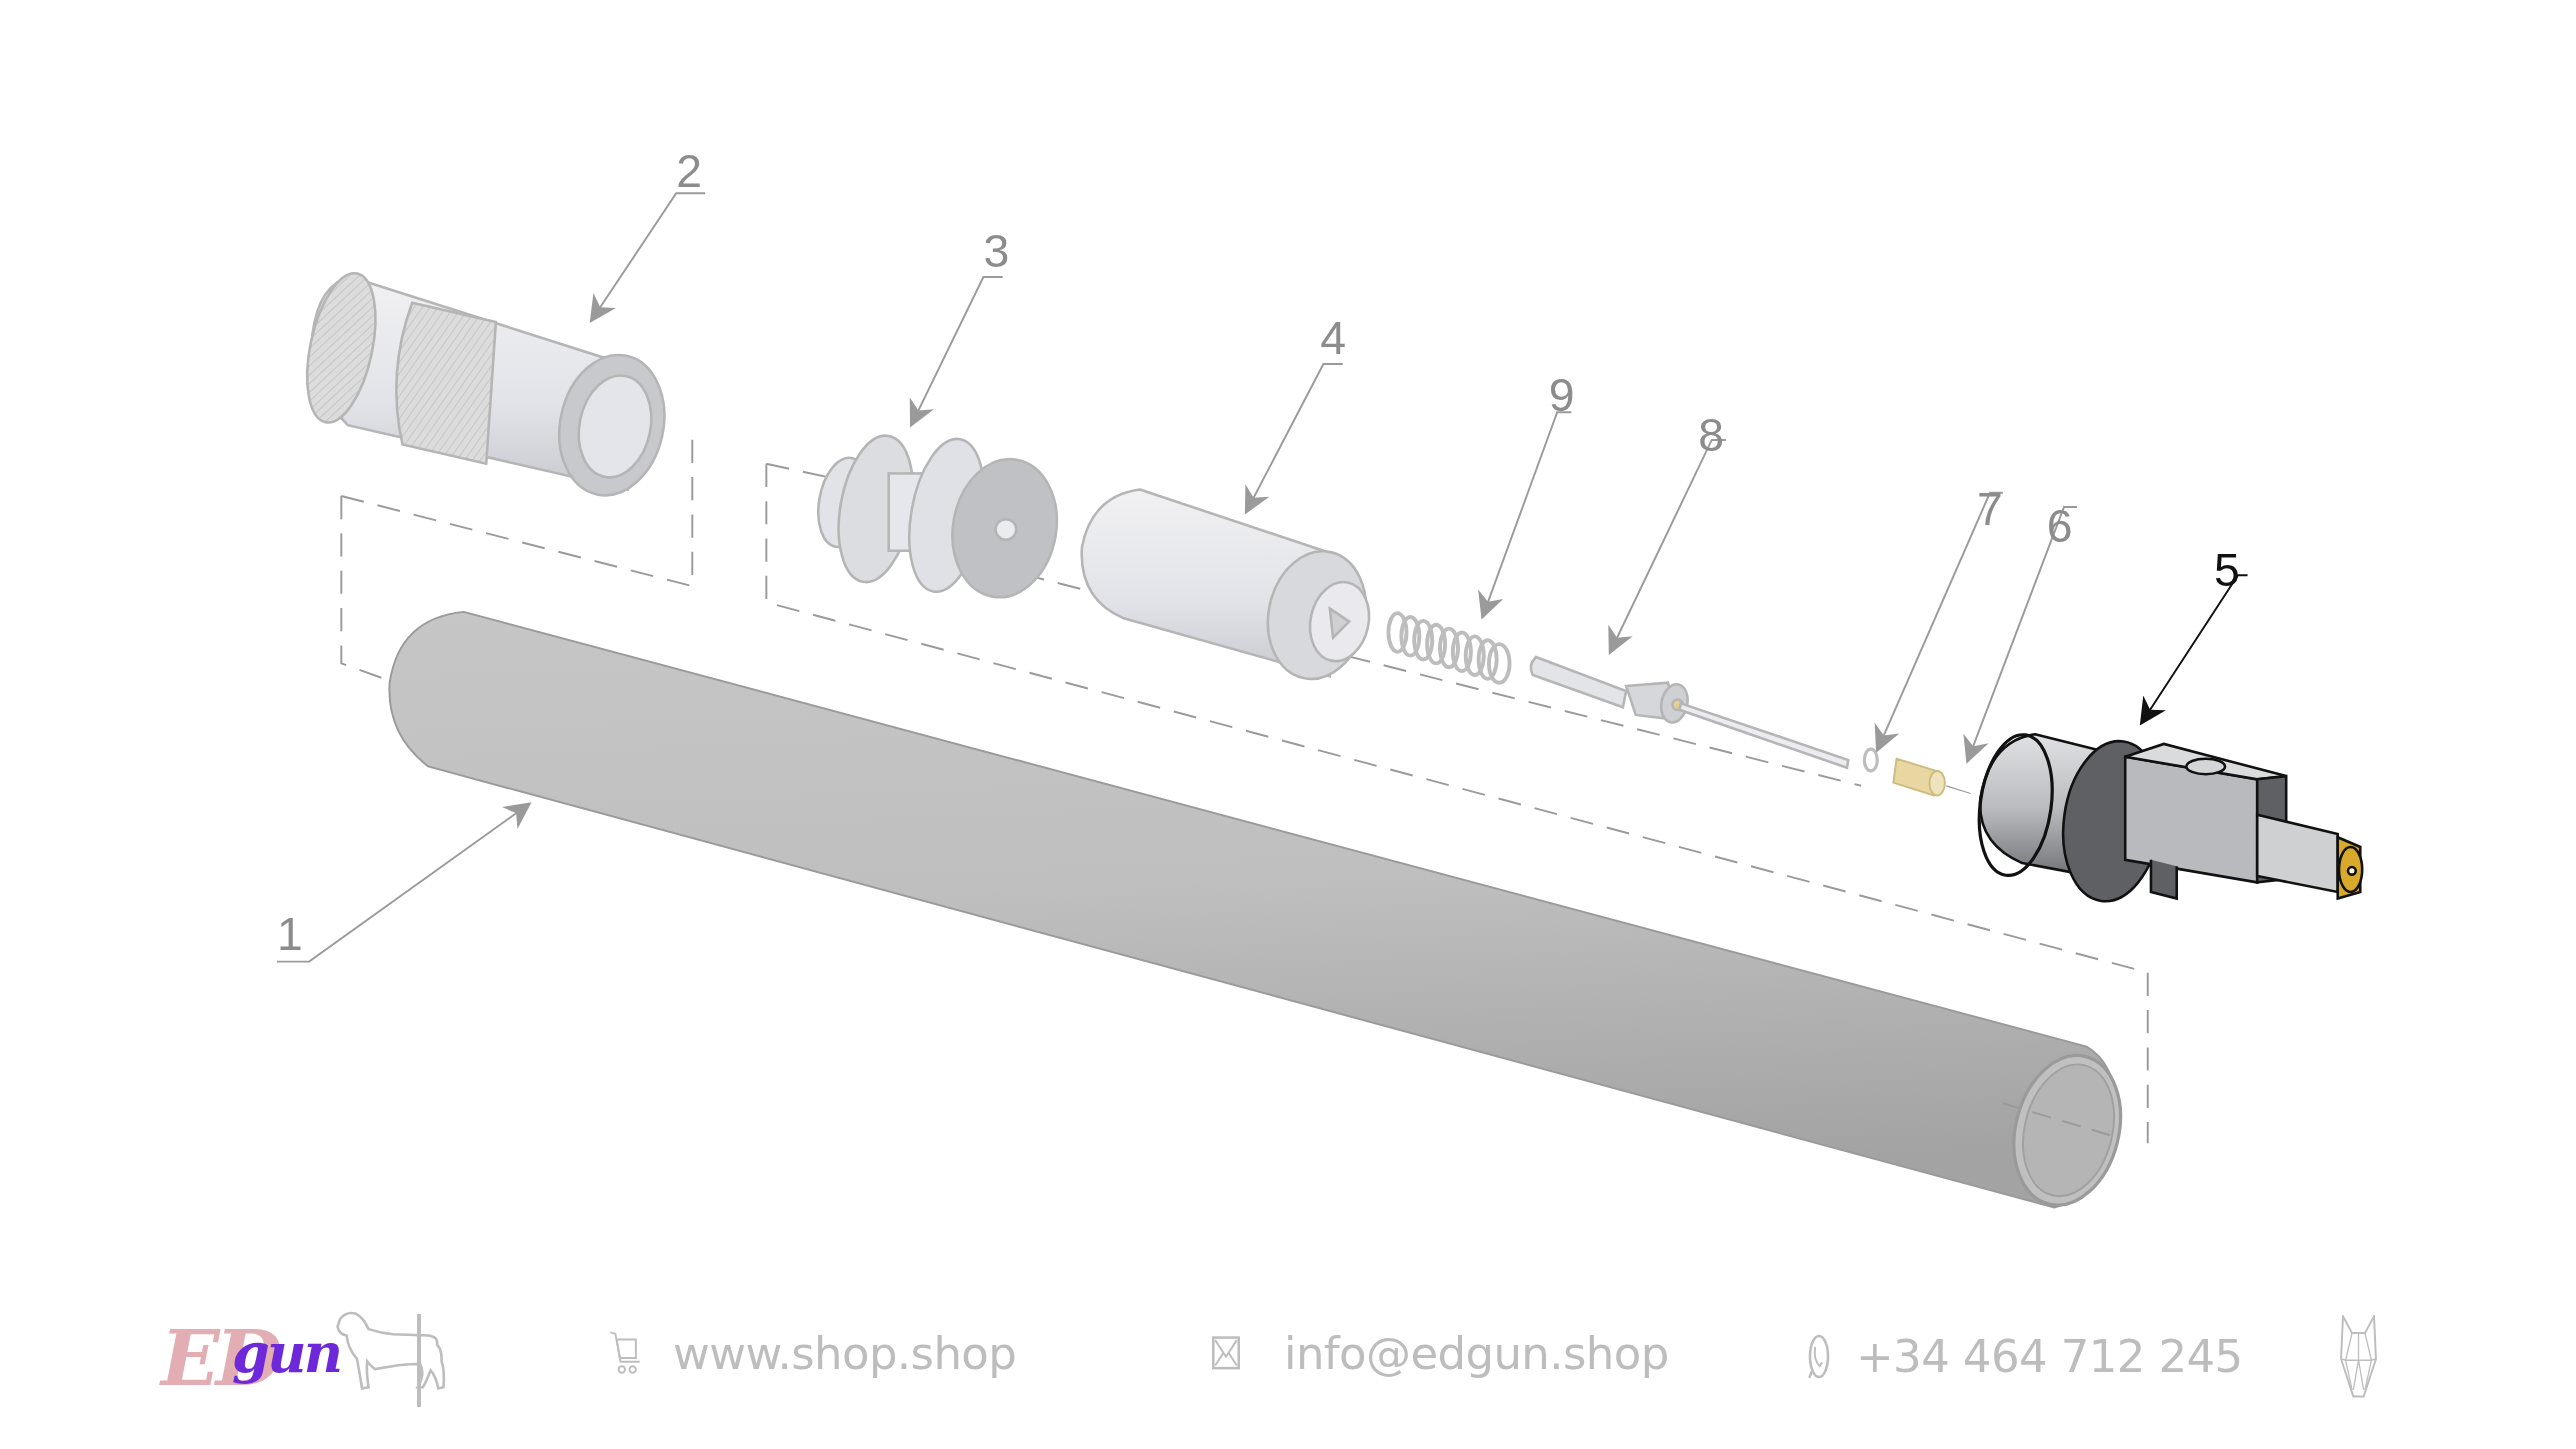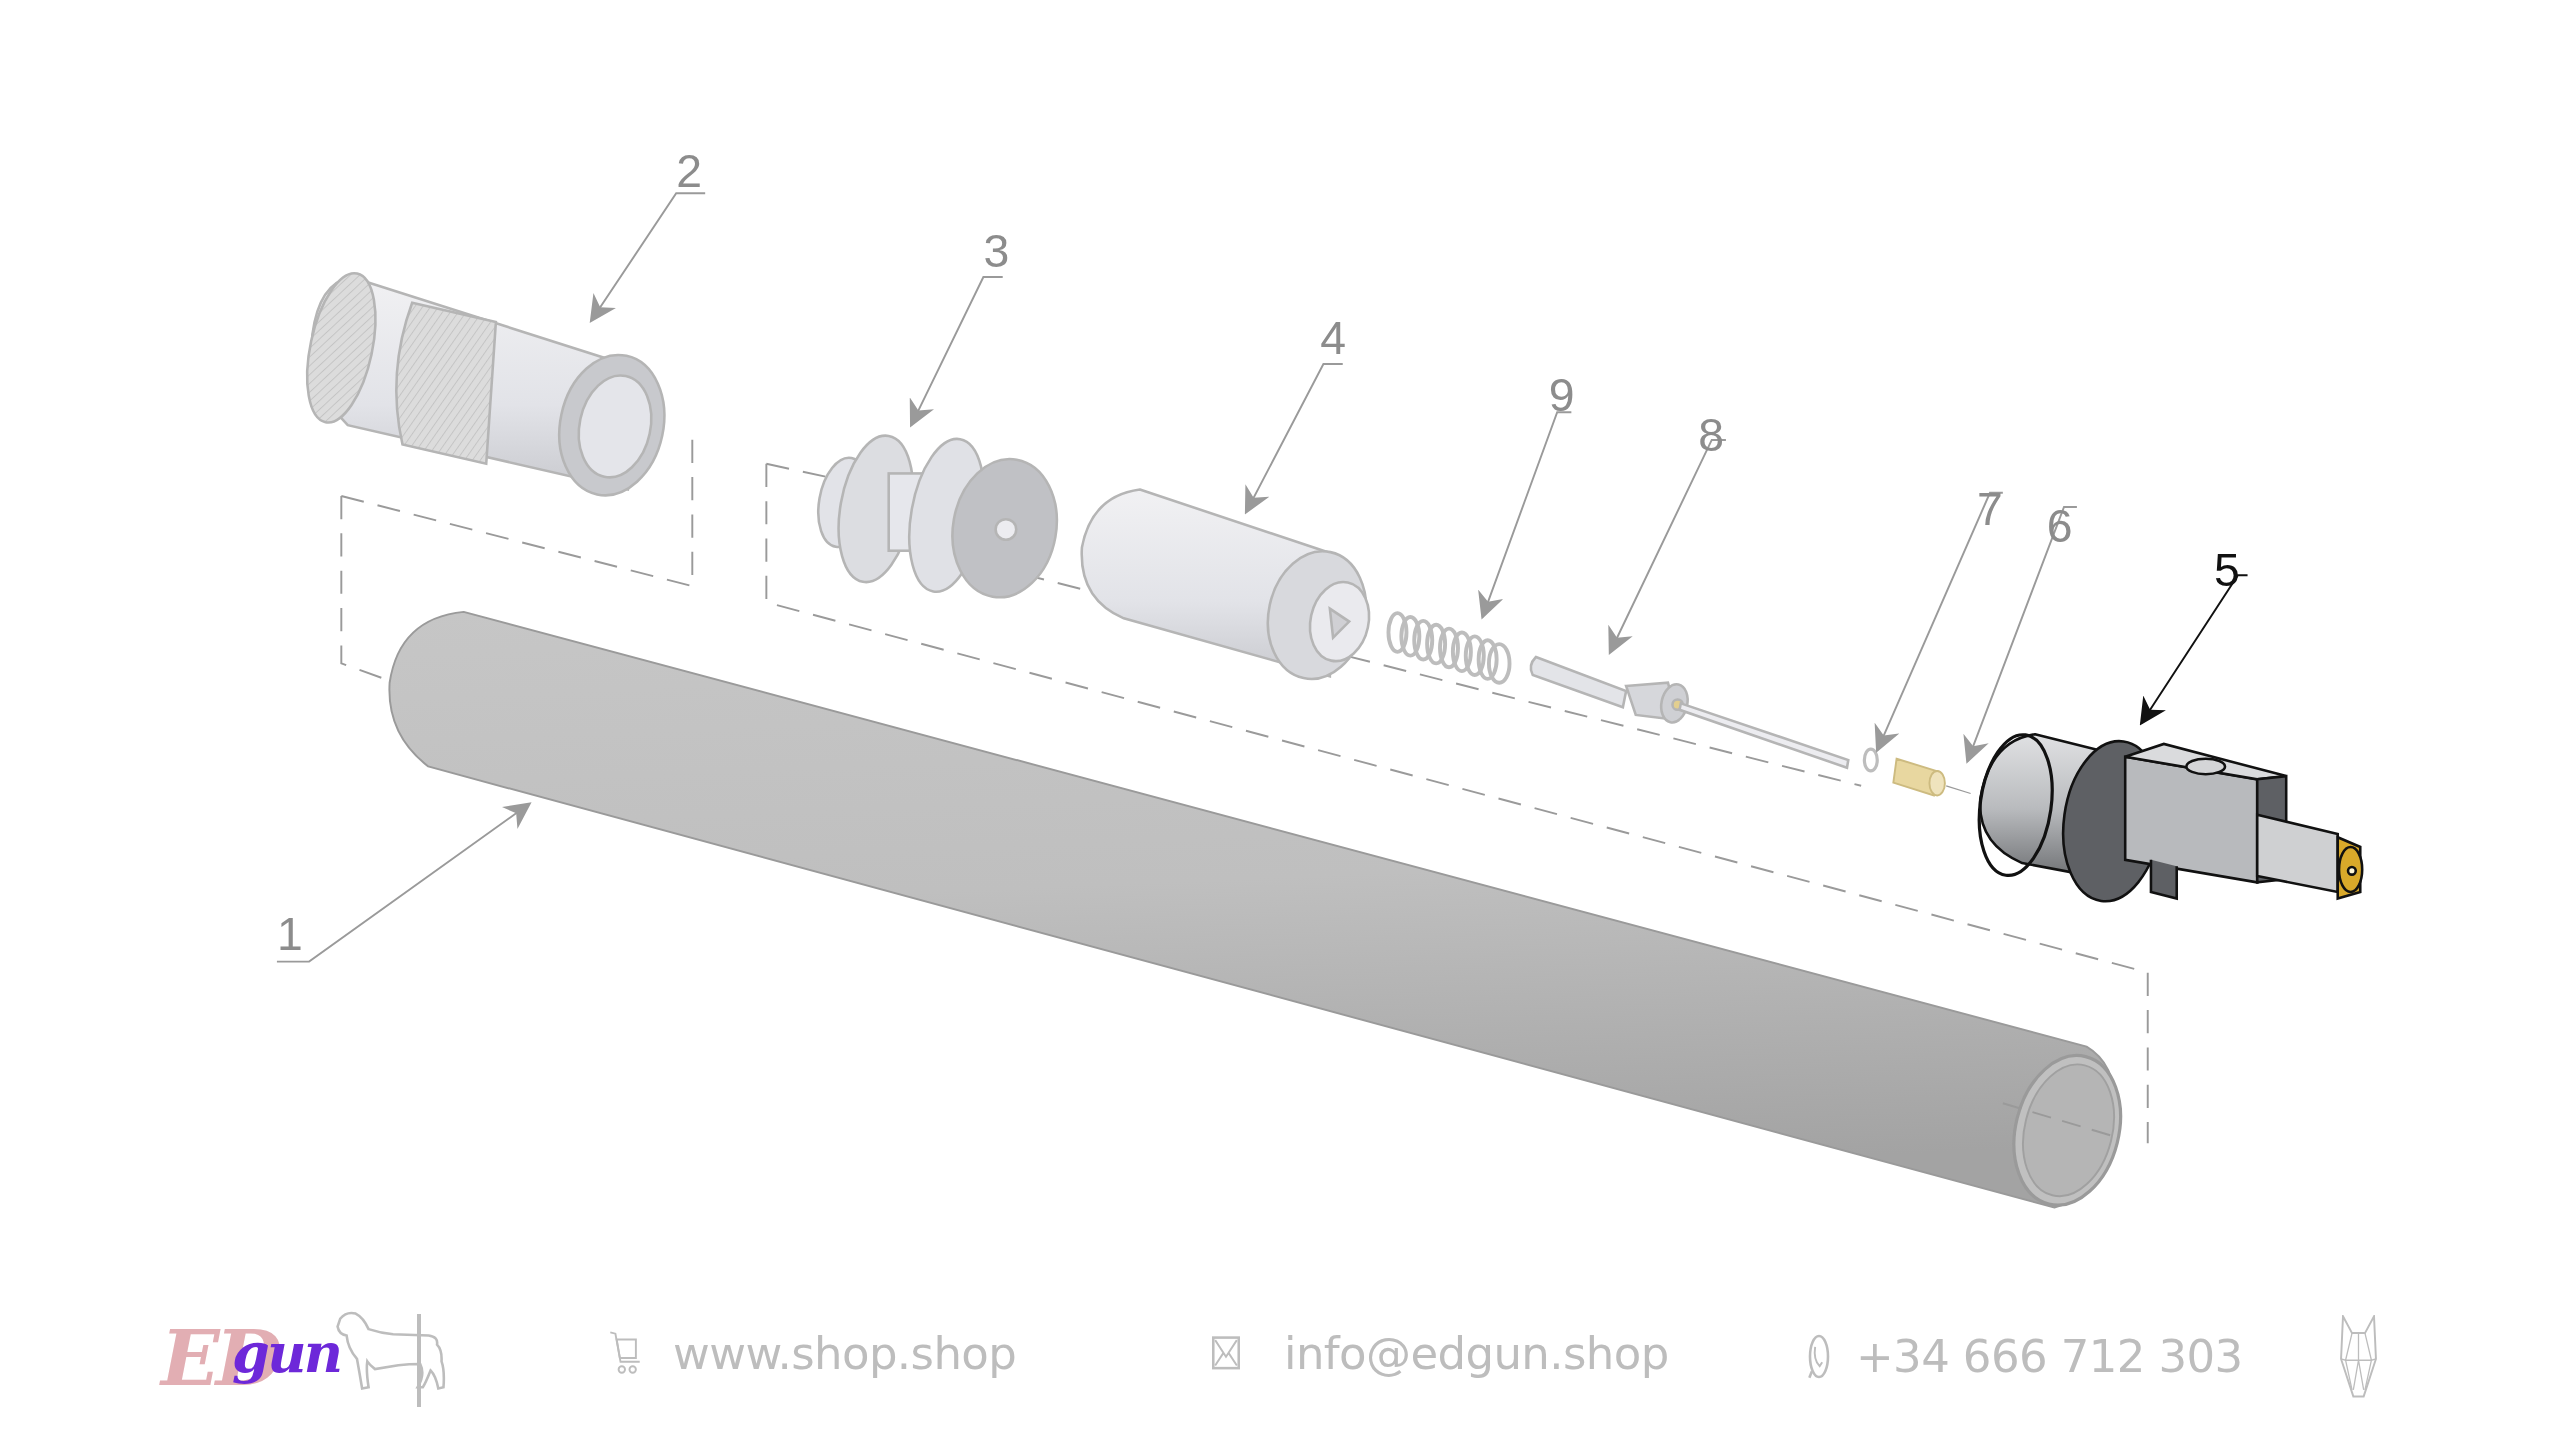--- a/index.html
+++ b/index.html
@@ -180,21 +180,21 @@
     </svg>
     <span class="f-text" style="margin-left:44px">info@edgun.shop</span>
   </div>
 
   <div class="f-item" style="left:1808px;top:48px;">
     <svg width="22" height="45" viewBox="0 0 34 70">
       <ellipse cx="17" cy="35" rx="14" ry="32" fill="none" stroke="#bdbdbd" stroke-width="4"></ellipse>
       <path d="M2 68 L6 58" stroke="#bdbdbd" stroke-width="4"></path>
       <path d="M11 20 Q8 40 18 50 L22 44" fill="none" stroke="#bdbdbd" stroke-width="3"></path>
     </svg>
-    <span class="f-text" style="margin-left:26px">+34 666 712 303</span>
+    <span class="f-text" style="margin-left:26px">+34 464 712 245</span>
   </div>
 
   <svg style="position:absolute;left:2339px;top:33px" width="39" height="84" viewBox="0 0 60 130">
     <path d="M6 2 L20 28 L40 28 L54 2 L57 68 L38 126 L22 126 L3 68 Z" fill="none" stroke="#bdbdbd" stroke-width="3"></path>
     <path d="M20 28 L30 28 L30 70 M3 68 L10 70 L50 70 L57 68 M10 70 L20 116 M50 70 L40 116 M30 70 L22 116 M30 70 L38 116 M20 28 L10 70 M40 28 L50 70" fill="none" stroke="#bdbdbd" stroke-width="2"></path>
   </svg>
 </div>
 
 
 </body></html>

